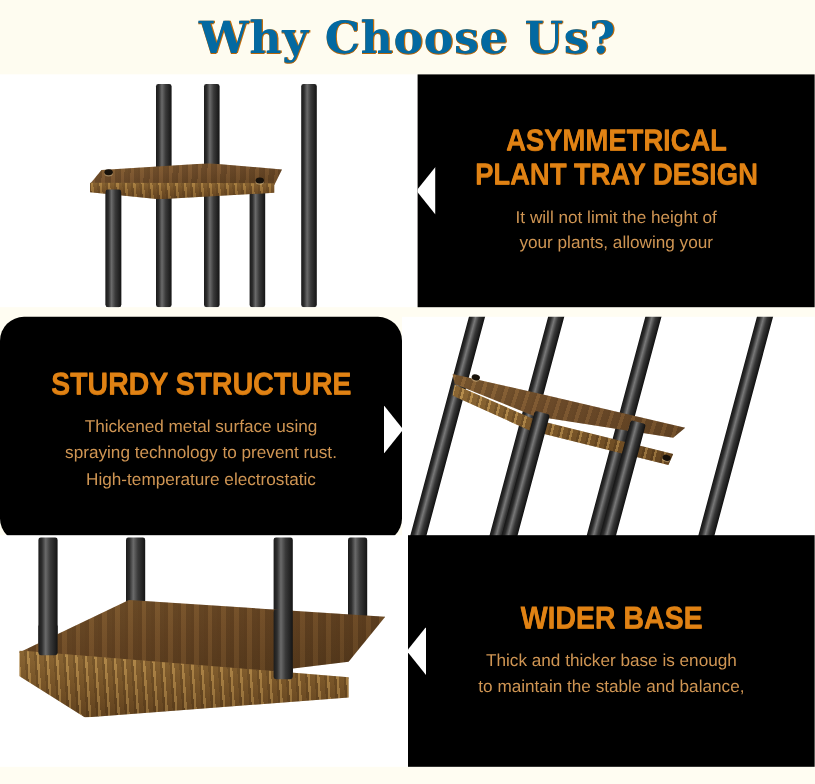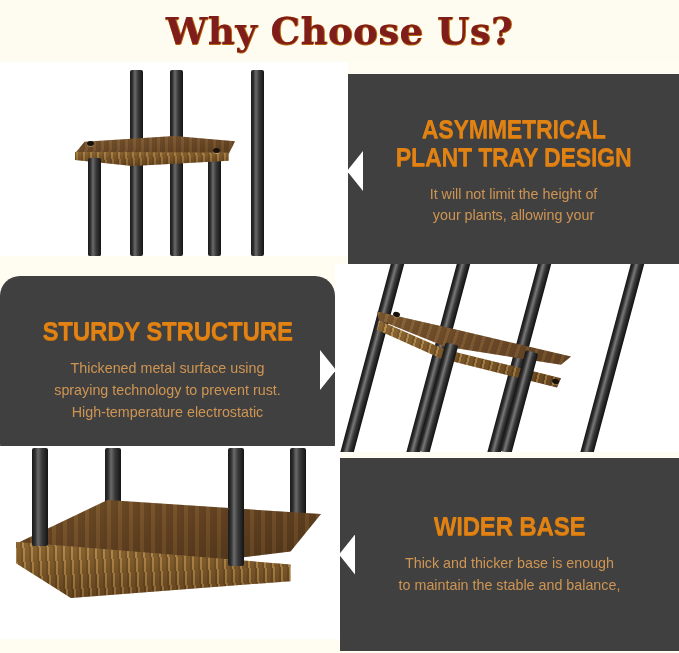--- a/index.html
+++ b/index.html
@@ -15,40 +15,40 @@
   .header{
     position:absolute;left:0;top:0;width:679px;height:62px;
     background:#fefcf0;
     display:flex;align-items:center;justify-content:center;
   }
   .header-title{
     font-family:"DejaVu Serif", serif;
     font-weight:700;
     font-size:37px;
     letter-spacing:0.5px;
-    color:#7f1d1d;
+    color:#0369a1;
     text-shadow:0 1px 0 #b8650a, 1px 0 0 #c06d0c;
     white-space:nowrap;
   }
 
   
   .row{position:absolute;left:0;width:679px;}
   .row1{top:62px;height:194px;}
   .row2{top:264px;height:188px;}
   .row3{top:446px;height:193px;}
 
   .cell{position:absolute;top:0;height:100%;overflow:hidden;}
   .cell-left{left:0;}
   .cell-right{right:0;}
 
   
   .photo{background:#ffffff;}
 
   
-  .panel{background:#404040;margin-top:12px;}
+  .panel{background:#000000;}
   .panel-inner{
     position:absolute;left:0;top:0;width:100%;height:100%;
     display:flex;flex-direction:column;align-items:center;justify-content:center;
     box-sizing:border-box;
     padding:6px 16px;
   }
   .panel-heading{
     color:#e08214;
     font-family:"Liberation Sans", sans-serif;
     font-weight:700;

